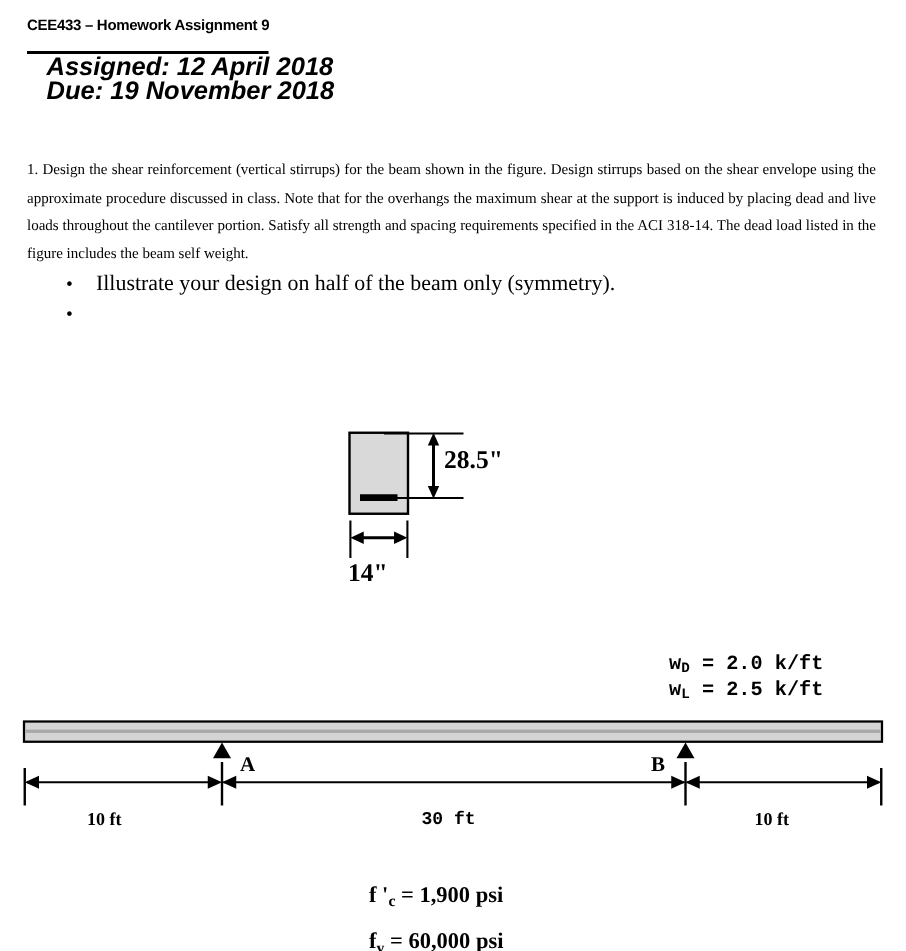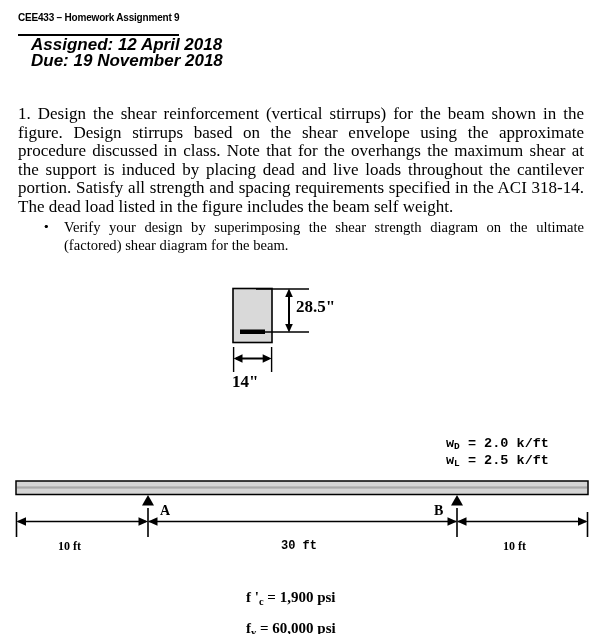--- a/index.html
+++ b/index.html
@@ -43,21 +43,21 @@
 
   
   .problem-block {
     position: absolute;
     left: 18px;
     top: 105px;
     width: 566px;
   }
   .problem-text {
     text-align: justify;
-    font-size: 17px;
+    font-size: 10px;
     line-height: 18.6px;
     margin: 0;
     text-indent: 0;
   }
   .bullet-list {
     margin: 0;
     padding: 0;
     list-style: none;
   }
   .bullet-item {
@@ -154,24 +154,24 @@
 
 <div class="page-title">CEE433 – Homework Assignment 9</div>
 <div class="meta-line meta-assigned">Assigned: 12 April 2018</div>
 <div class="meta-line meta-due">Due: 19 November 2018</div>
 
 <div class="problem-block">
   <p class="problem-text">1.  Design the shear reinforcement (vertical stirrups) for the beam shown in the figure. Design stirrups based on the shear envelope using the approximate procedure discussed in class.  Note that for the overhangs the maximum shear at the support is induced by placing dead and live loads throughout the cantilever portion. Satisfy all strength and spacing requirements specified in the ACI 318-14. The dead load listed in the figure includes the beam self weight.</p>
   <ul class="bullet-list">
     <li class="bullet-item">
       <span class="dot">•</span>
+      <span>Illustrate your design on half of the beam only (symmetry).</span>
     </li>
     <li class="bullet-item">
       <span class="dot">•</span>
-      <span>Verify your design by superimposing the shear strength diagram on the ultimate (factored) shear diagram for the beam.</span>
     </li>
   </ul>
 </div>
 
 <svg class="xsec" width="604" height="634" viewBox="0 0 604 634" xmlns="http://www.w3.org/2000/svg">
 
   <rect x="233" y="288.5" width="39" height="54" fill="#d9d9d9" stroke="#000000" stroke-width="1.6"></rect>
 
   <rect x="240" y="329.5" width="25" height="4.5" fill="#000000"></rect>
 

